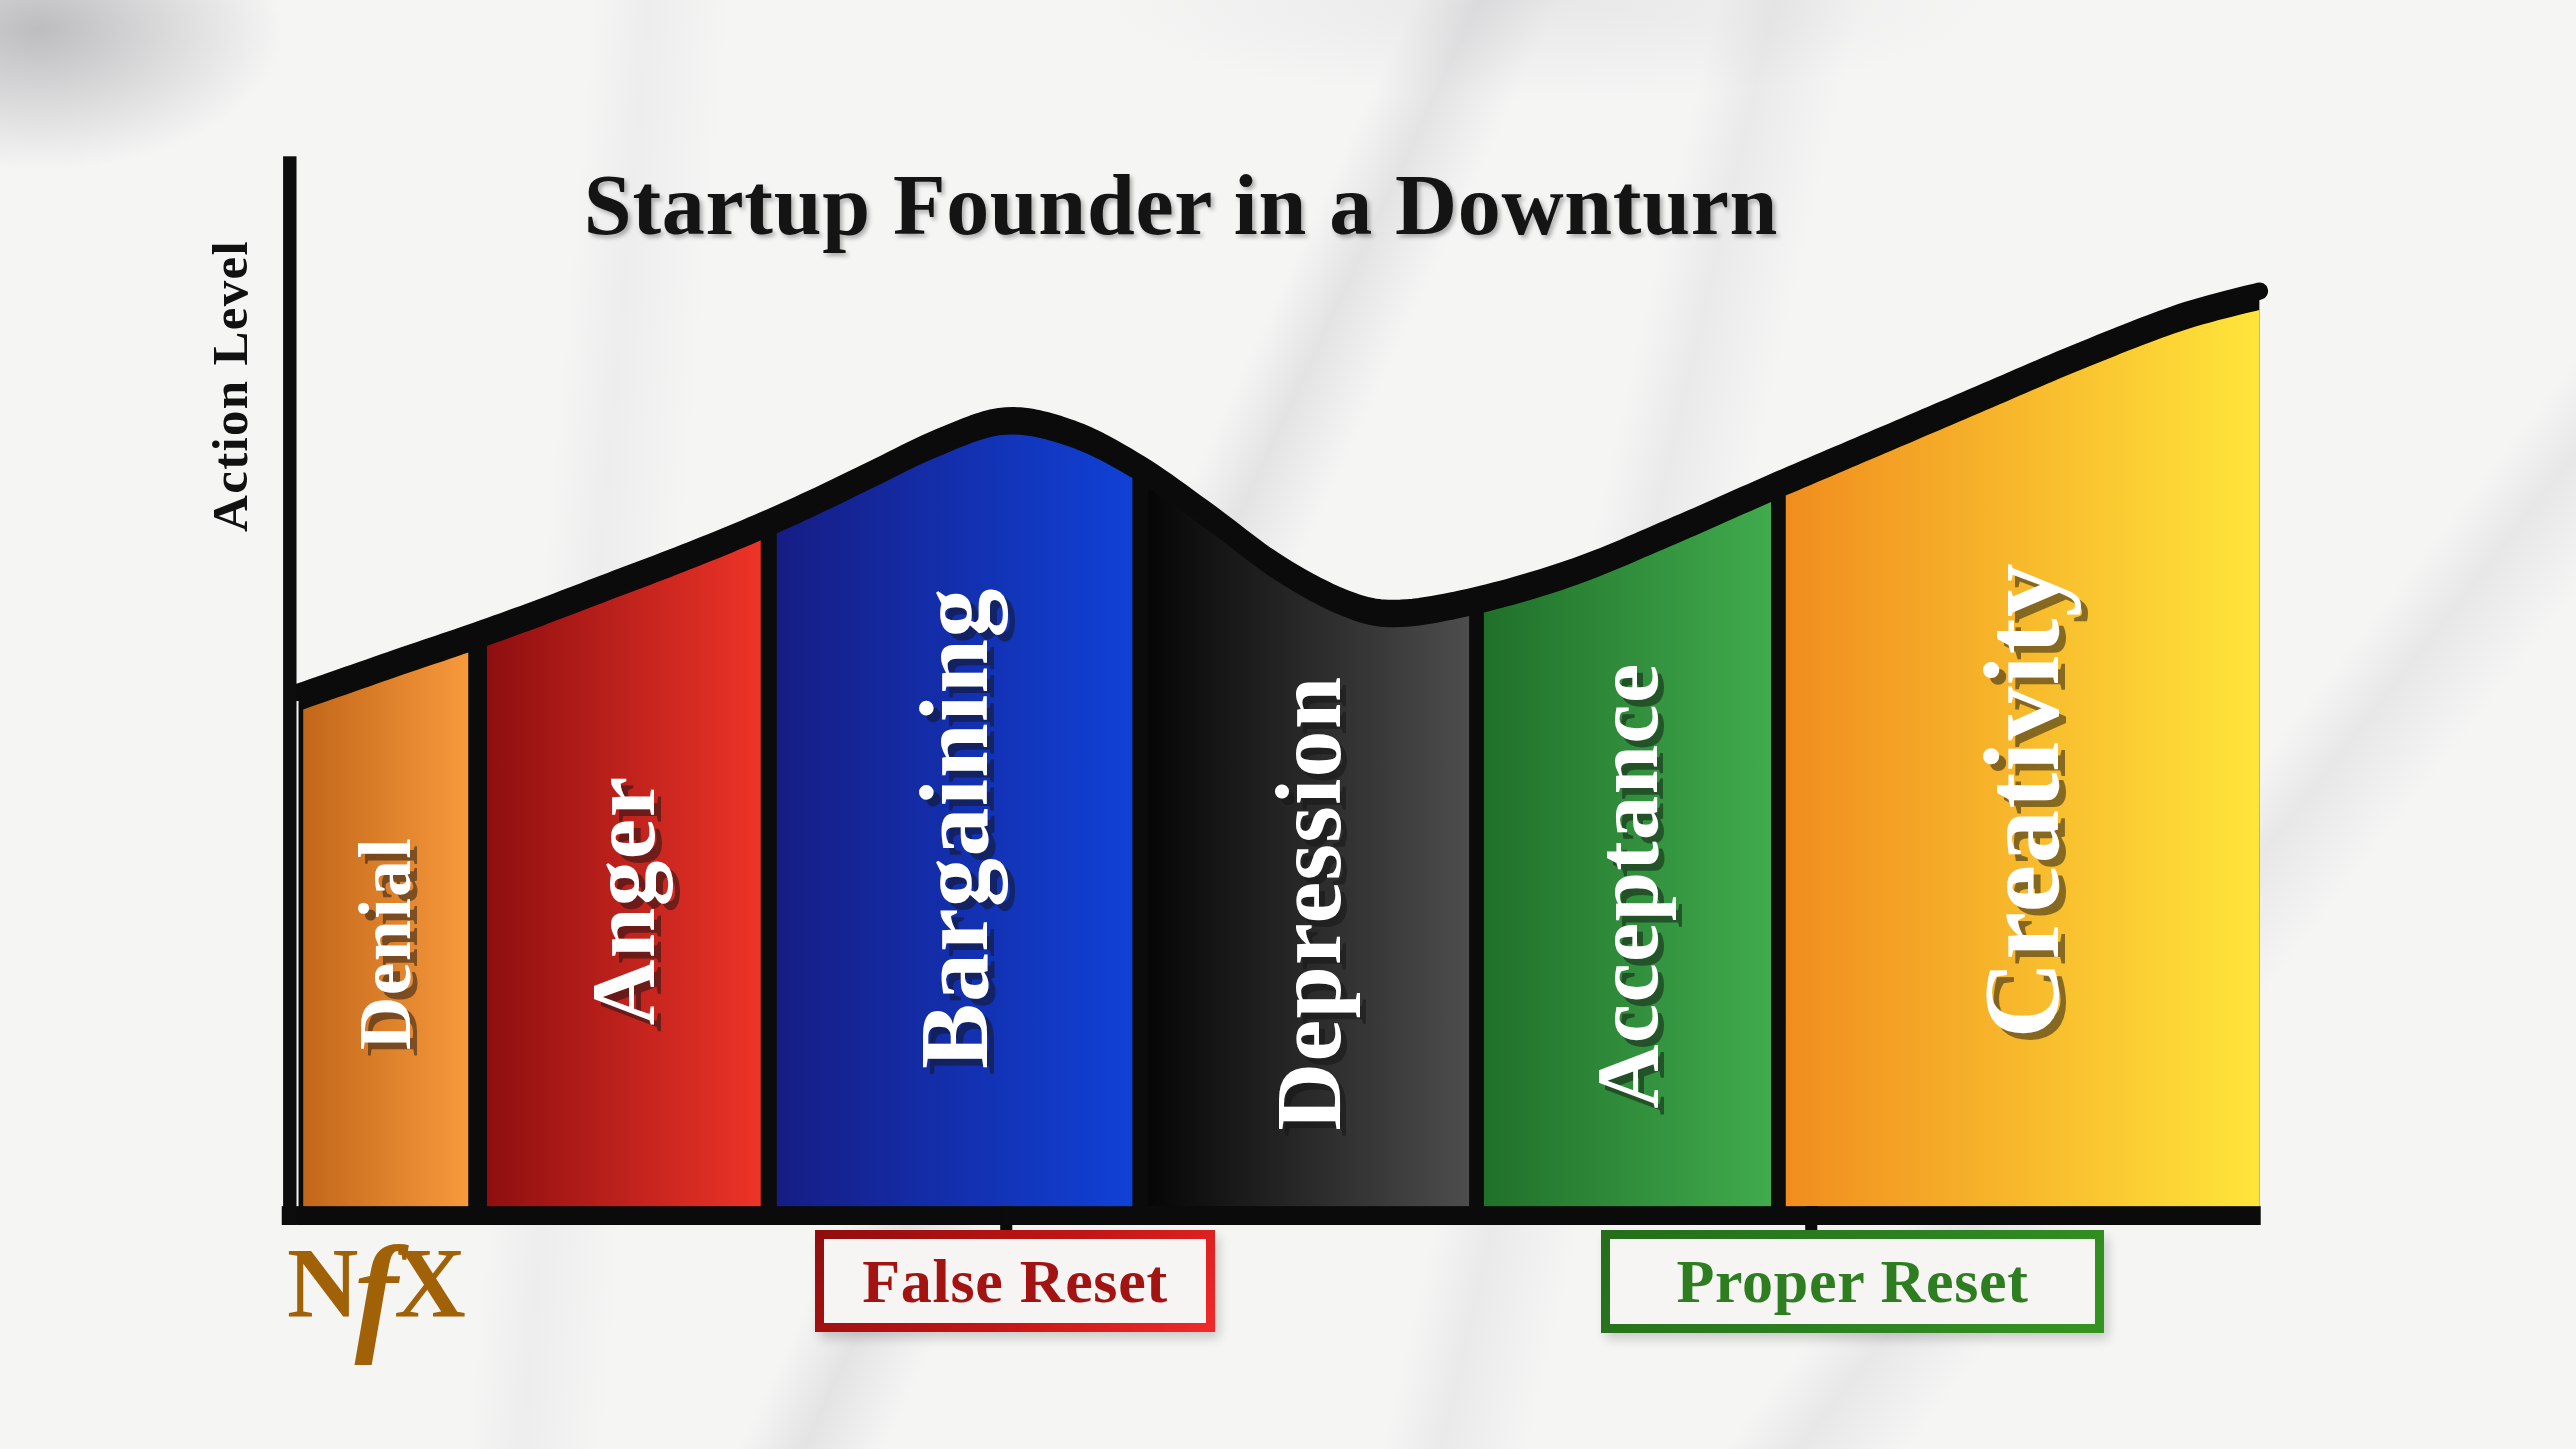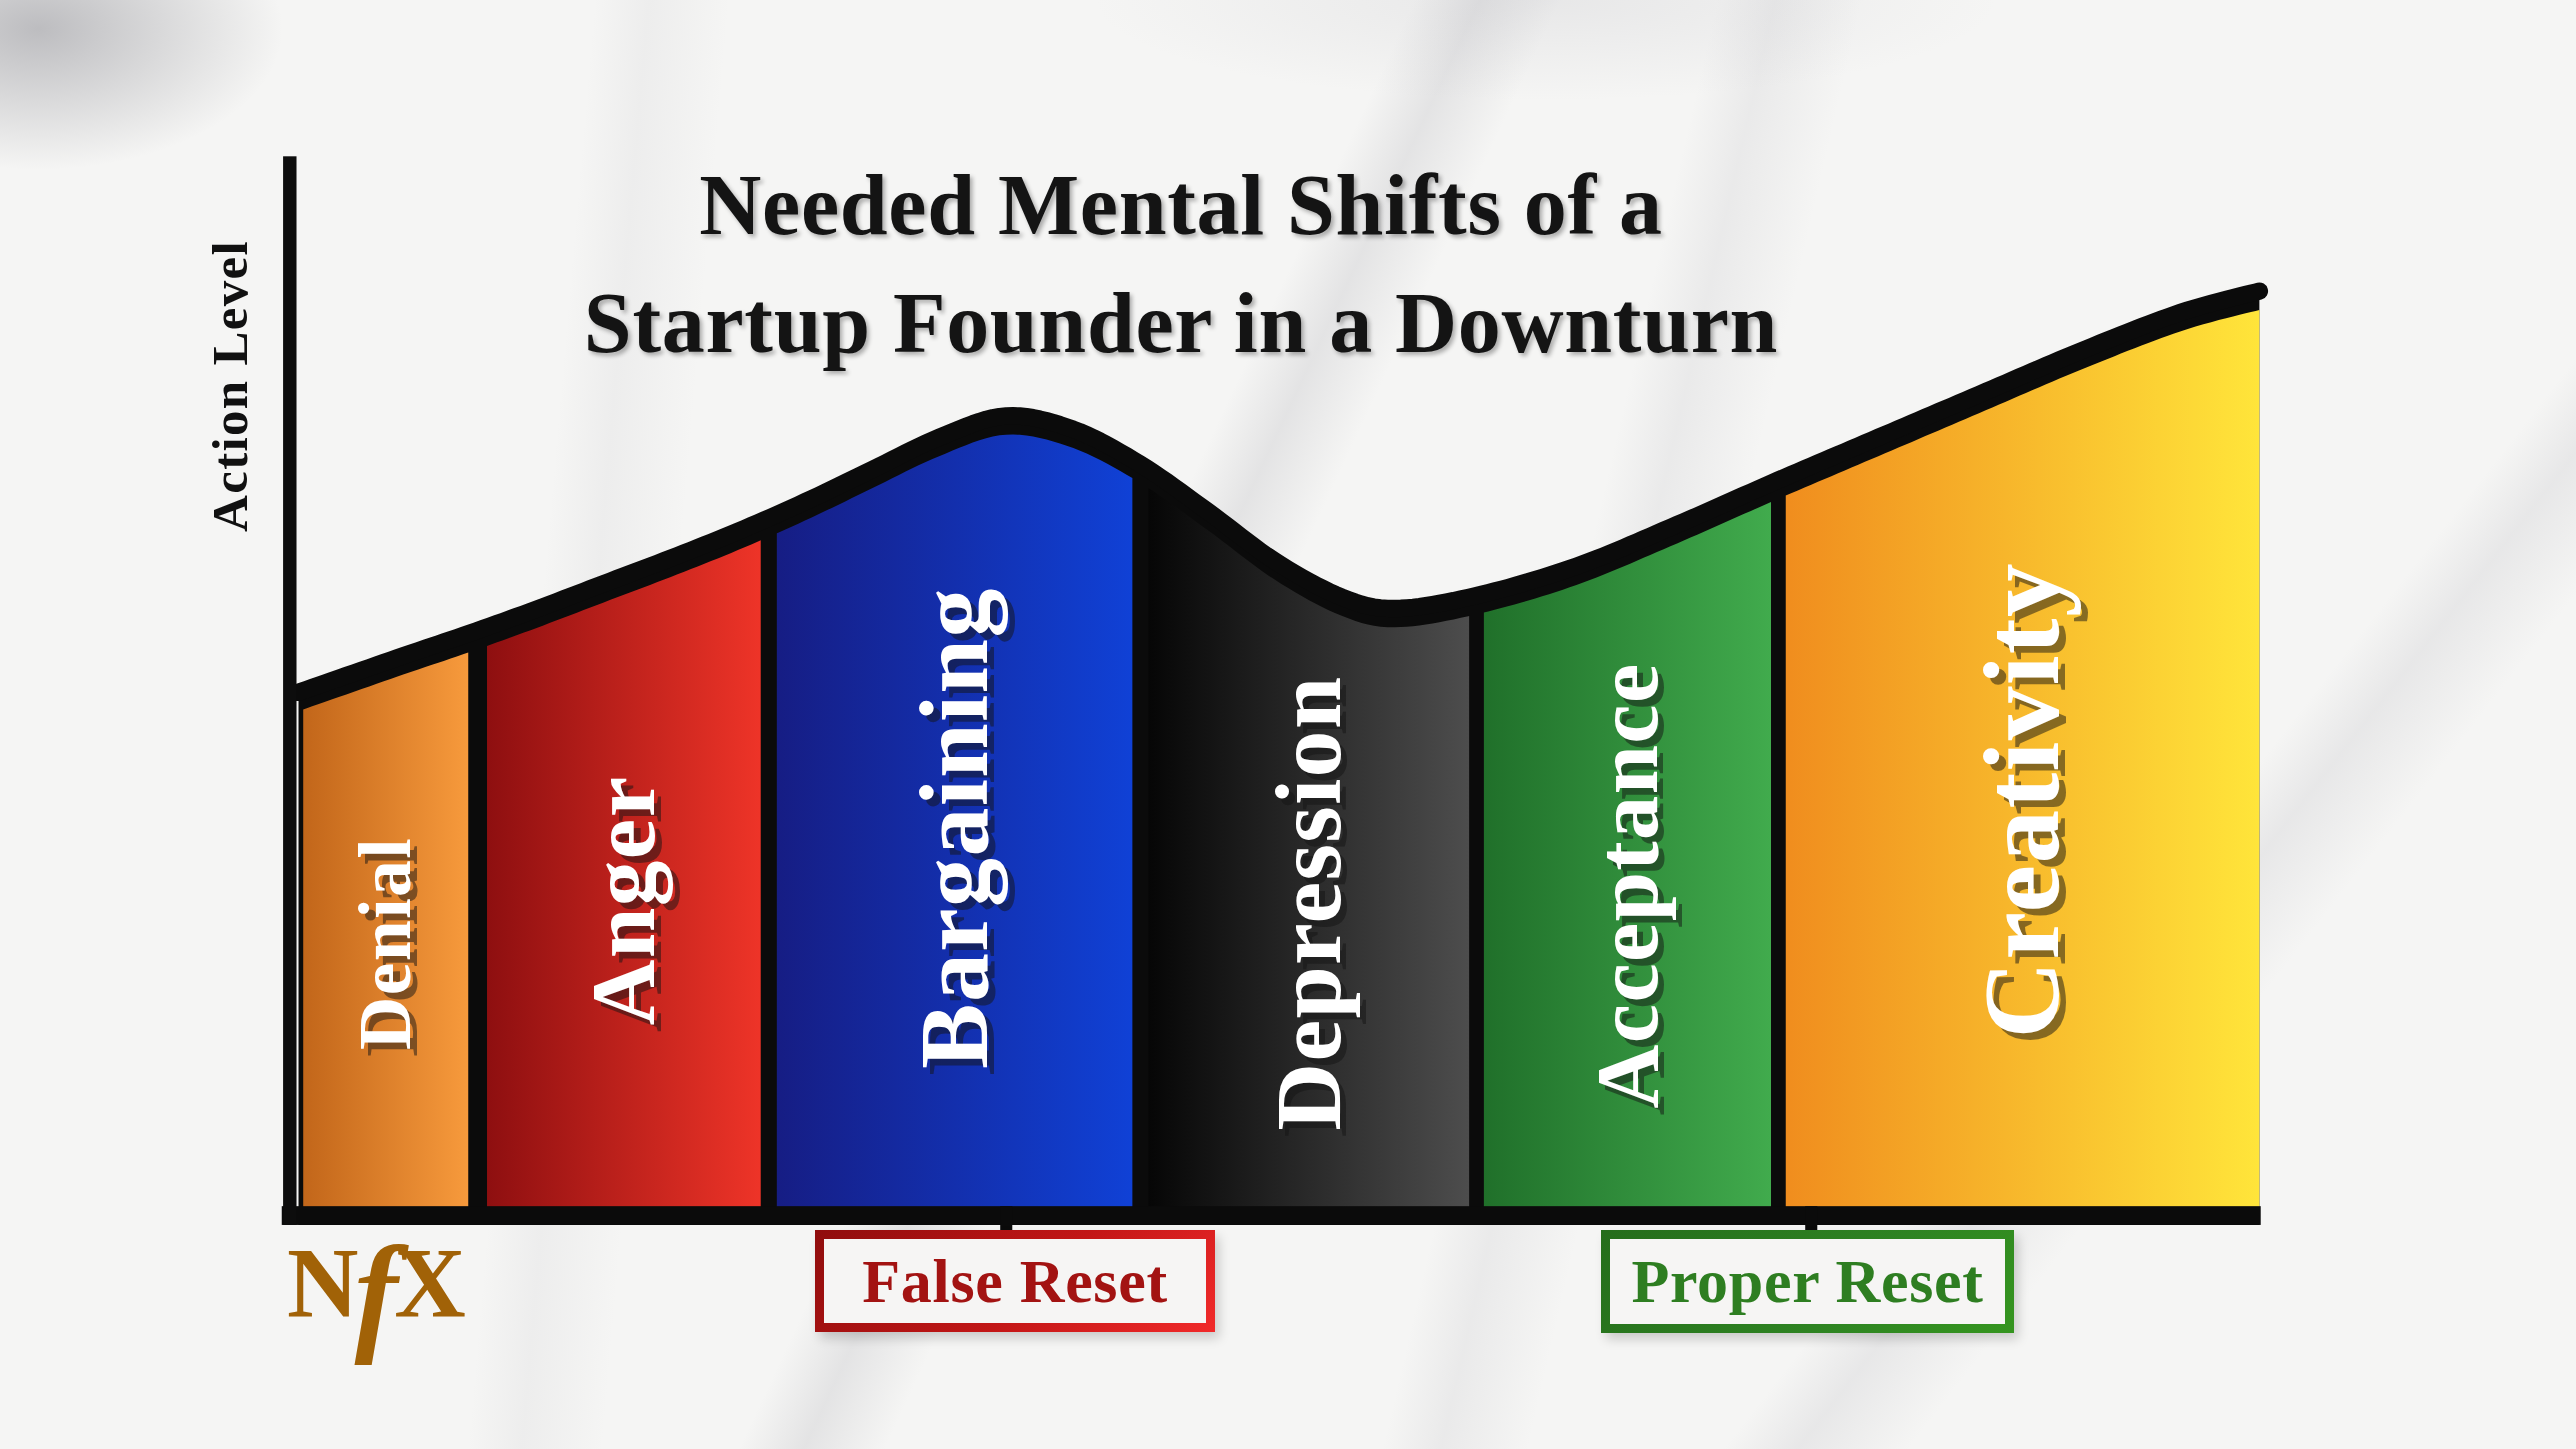--- a/index.html
+++ b/index.html
@@ -44,21 +44,21 @@
     box-shadow:5.4px 6.7px 10.7px rgba(0,0,0,.18);
   }
   .callout-inner{
     flex:1;display:flex;align-items:center;justify-content:center;
     background:#f6f5f4;
   }
   .callout-text{font-weight:bold;font-size:62px;letter-spacing:0.7px;}
   .false-reset{left:807px;top:1230px;width:400px;height:102px;box-sizing:border-box;
     background:linear-gradient(135deg,#8f0d0d,#c21616 55%,#f12a2a);margin-left:8px;}
   .false-reset .callout-text{color:#a31312;}
-  .proper-reset{left:1601px;top:1230px;width:413px;height:103px;box-sizing:border-box;
+  .proper-reset{left:1601px;top:1230px;width:503px;height:103px;box-sizing:border-box;
     background:linear-gradient(135deg,#256d1b,#2e8322 60%,#35951f);}
   .proper-reset .callout-text{color:#2e7e21;}
 </style>
 </head>
 <body>
 
 <div class="bg"></div>
 
 <svg id="chart" width="2576" height="1449" viewBox="0 0 3840 2160">
     <defs>
@@ -107,21 +107,20 @@
     <text font-family="&quot;Liberation Serif&quot;,&quot;DejaVu Serif&quot;,serif" font-weight="bold" font-size="146" text-anchor="middle" dy="0.33em" x="1423" y="1234.2483" letter-spacing="2" transform="rotate(-90 1423 1234.2483)" fill="#ffffff">Bargaining</text>
     <text font-family="&quot;Liberation Serif&quot;,&quot;DejaVu Serif&quot;,serif" font-weight="bold" font-size="140" text-anchor="middle" dy="0.33em" x="1951" y="1346.211443148688" letter-spacing="2" transform="translate(10 10) rotate(-90 1951 1346.211443148688)" fill="rgba(20,20,20,0.5)">Depression</text>
     <text font-family="&quot;Liberation Serif&quot;,&quot;DejaVu Serif&quot;,serif" font-weight="bold" font-size="140" text-anchor="middle" dy="0.33em" x="1951" y="1346.211443148688" letter-spacing="2" transform="rotate(-90 1951 1346.211443148688)" fill="#ffffff">Depression</text>
     <text font-family="&quot;Liberation Serif&quot;,&quot;DejaVu Serif&quot;,serif" font-weight="bold" font-size="132" text-anchor="middle" dy="0.33em" x="2426" y="1319.9719703703704" letter-spacing="2" transform="translate(10 10) rotate(-90 2426 1319.9719703703704)" fill="rgba(20,20,20,0.5)">Acceptance</text>
     <text font-family="&quot;Liberation Serif&quot;,&quot;DejaVu Serif&quot;,serif" font-weight="bold" font-size="132" text-anchor="middle" dy="0.33em" x="2426" y="1319.9719703703704" letter-spacing="2" transform="rotate(-90 2426 1319.9719703703704)" fill="#ffffff">Acceptance</text>
     <text font-family="&quot;Liberation Serif&quot;,&quot;DejaVu Serif&quot;,serif" font-weight="bold" font-size="160" text-anchor="middle" dy="0.33em" x="3015" y="1192.9742222222221" letter-spacing="2" transform="translate(10 10) rotate(-90 3015 1192.9742222222221)" fill="rgba(20,20,20,0.5)">Creativity</text>
     <text font-family="&quot;Liberation Serif&quot;,&quot;DejaVu Serif&quot;,serif" font-weight="bold" font-size="160" text-anchor="middle" dy="0.33em" x="3015" y="1192.9742222222221" letter-spacing="2" transform="rotate(-90 3015 1192.9742222222221)" fill="#ffffff">Creativity</text>
   </svg>
 
 <div class="title">
-  <div>Needed Mental Shifts of a</div>
   <div>Startup Founder in a Downturn</div>
 </div>
 
 <div class="ylabel">Action Level</div>
 
 <div class="logo"><span>N</span><span class="f">f</span><span>X</span></div>
 
 <div class="callout false-reset">
   <div class="callout-inner">
     <span class="callout-text">False Reset</span>

